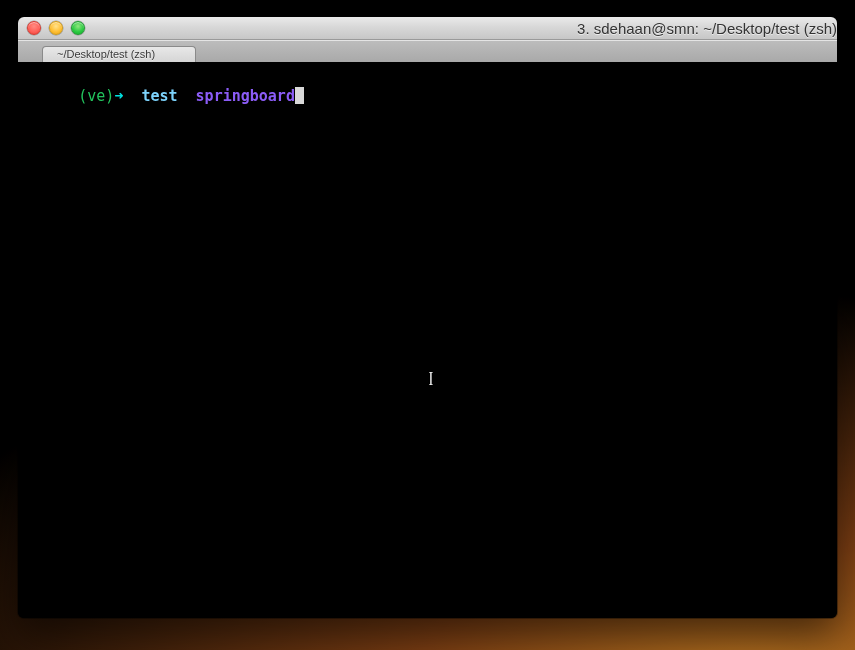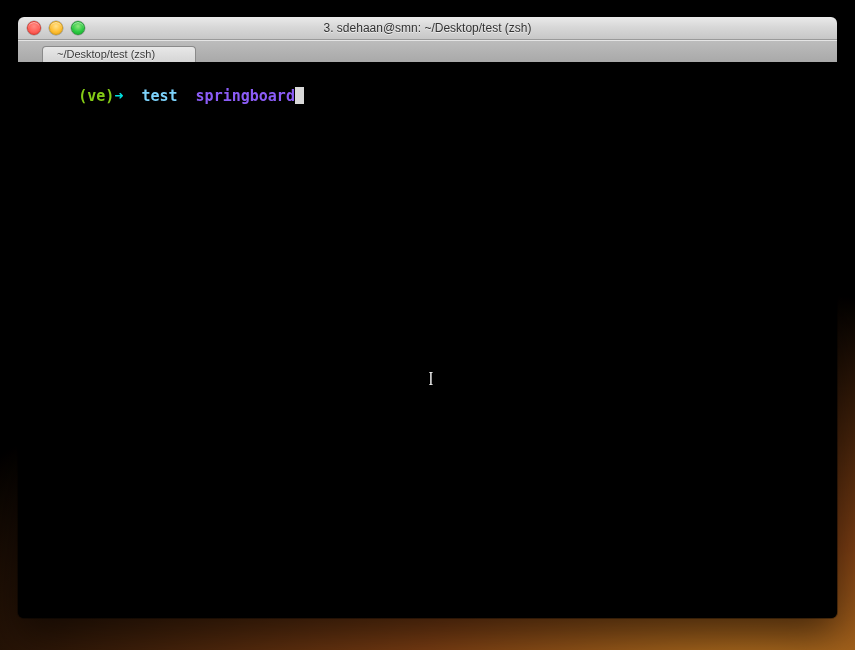--- a/index.html
+++ b/index.html
@@ -61,22 +61,22 @@
     border-radius: 50%;
     box-shadow: inset 0 1px 0 rgba(255,255,255,0.5), 0 0 0 0.5px rgba(0,0,0,0.3);
   }
   .tl.red    { background: radial-gradient(circle at 50% 35%, #ff8b82, #ff5f57 60%, #e63f35); border:0.5px solid #d43a31;}
   .tl.yellow { background: radial-gradient(circle at 50% 35%, #ffe28e, #ffbd2e 60%, #e0a21f); border:0.5px solid #d19b18;}
   .tl.green  { background: radial-gradient(circle at 50% 35%, #90e57f, #28c940 60%, #1faa33); border:0.5px solid #1f9a30;}
 
   .title-text {
     position: absolute;
     left: 0; right: 0;
-    text-align: center;
-    font-size: 12px;
+    text-align: right;
+    font-size: 15px;
     color: #333;
     text-shadow: 0 1px 0 rgba(255,255,255,0.6);
     pointer-events: none;
   }
 
   
   .tabstrip {
     height: 21px;
     width: 100%;
     background: linear-gradient(to bottom, #bcbcbc 0%, #a9a9a9 100%);
@@ -109,21 +109,21 @@
     color: #eaeaea;
     font-family: Menlo, Monaco, "DejaVu Sans Mono", Consolas, monospace;
     font-size: 15px;
     line-height: 20px;
     padding: 4px 6px;
     box-sizing: border-box;
     position: relative;
     white-space: pre;
   }
 
-  .prompt-env   { color: #84cc16; font-weight: bold; }
+  .prompt-env   { color: #22c55e; font-weight: normal; }
   .prompt-arrow { color: #00e2e2; font-weight: bold; }
   .prompt-dir   { color: #7dd3fc; font-weight: bold; }
   .cmd-text     { color: #8b5cf6; font-weight: bold; }
 
   .cursor-block {
     display: inline-block;
     width: 9px;
     height: 17px;
     background: #d9d9d9;
     vertical-align: text-bottom;

